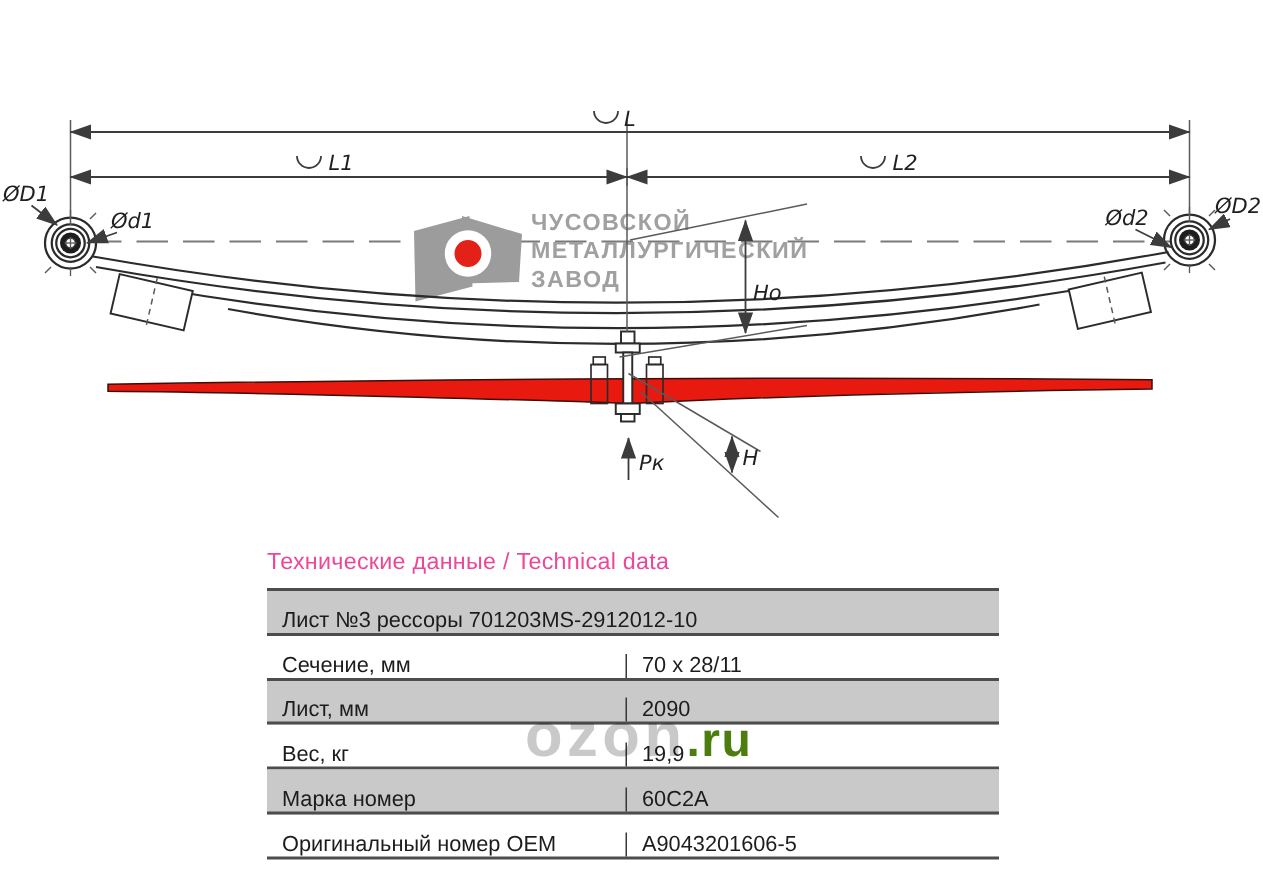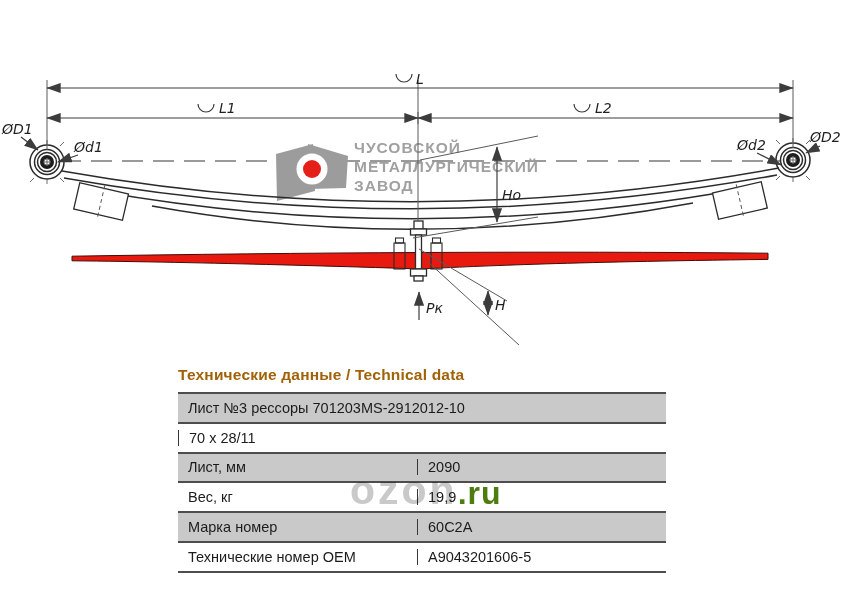--- a/index.html
+++ b/index.html
@@ -2,23 +2,23 @@
 <html><head>
 <meta charset="utf-8">
 <style>
   html,body{margin:0;padding:0;background:#fff;}
   .page{position:relative;width:842px;height:595px;background:#ffffff;overflow:hidden;
         font-family:"Liberation Sans",sans-serif;}
   .drawing{position:absolute;left:0;top:0;}
 
   
   .tech{position:absolute;left:178px;top:366px;width:488px;}
-  .tech-title{color:#a16207;font-weight:bold;font-size:15.5px;letter-spacing:.2px;margin:0 0 8px 0;}
+  .tech-title{color:#ec4899;font-weight:normal;font-size:15.5px;letter-spacing:.2px;margin:0 0 8px 0;}
   .tech-table{width:488px;border-top:2px solid #4d4d4d;}
-  .tr{display:flex;align-items:center;height:27.8px;border-bottom:2px solid #4d4d4d;
+  .tr{display:flex;align-items:flex-end;height:27.8px;border-bottom:2px solid #4d4d4d;
       font-size:14.5px;color:#1c1c1c;}
   .tr.gray{background:#c9c9c9;}
   .td{display:flex;align-items:center;box-sizing:border-box;}
   .td.l{width:239px;padding-left:10px;}
   .td.r{flex:1;border-left:1.5px solid #383838;padding-left:10px;}
   .td.full{width:100%;padding-left:10px;}
 
   .watermark{position:absolute;left:350px;top:470px;color:#c9c9c9;mix-blend-mode:multiply;
              font-weight:bold;letter-spacing:3px;font-size:41px;line-height:1;white-space:nowrap;}
   .watermark .ru{font-size:32px;letter-spacing:1px;color:#4d7c0f;}
@@ -192,36 +192,37 @@
     </g>
   </svg>
 
   <div class="tech">
     <div class="tech-title">Технические данные / Technical data</div>
     <div class="tech-table">
       <div class="tr gray">
         <div class="td full">Лист №3 рессоры 701203MS-2912012-10</div>
       </div>
       <div class="tr">
+        <div class="td l">Сечение, мм</div>
         <div class="td r">70 x 28/11</div>
       </div>
       <div class="tr gray">
         <div class="td l">Лист, мм</div>
         <div class="td r">2090</div>
       </div>
       <div class="tr">
         <div class="td l">Вес, кг</div>
         <div class="td r">19,9</div>
       </div>
       <div class="tr gray">
         <div class="td l">Марка номер</div>
         <div class="td r">60С2А</div>
       </div>
       <div class="tr">
-        <div class="td l">Технические номер OEM</div>
+        <div class="td l">Оригинальный номер OEM</div>
         <div class="td r">A9043201606-5</div>
       </div>
     </div>
   </div>
 
   <div class="watermark"><span>ozon</span><span class="ru">.ru</span></div>
 
 </div>
 
 </body></html>

